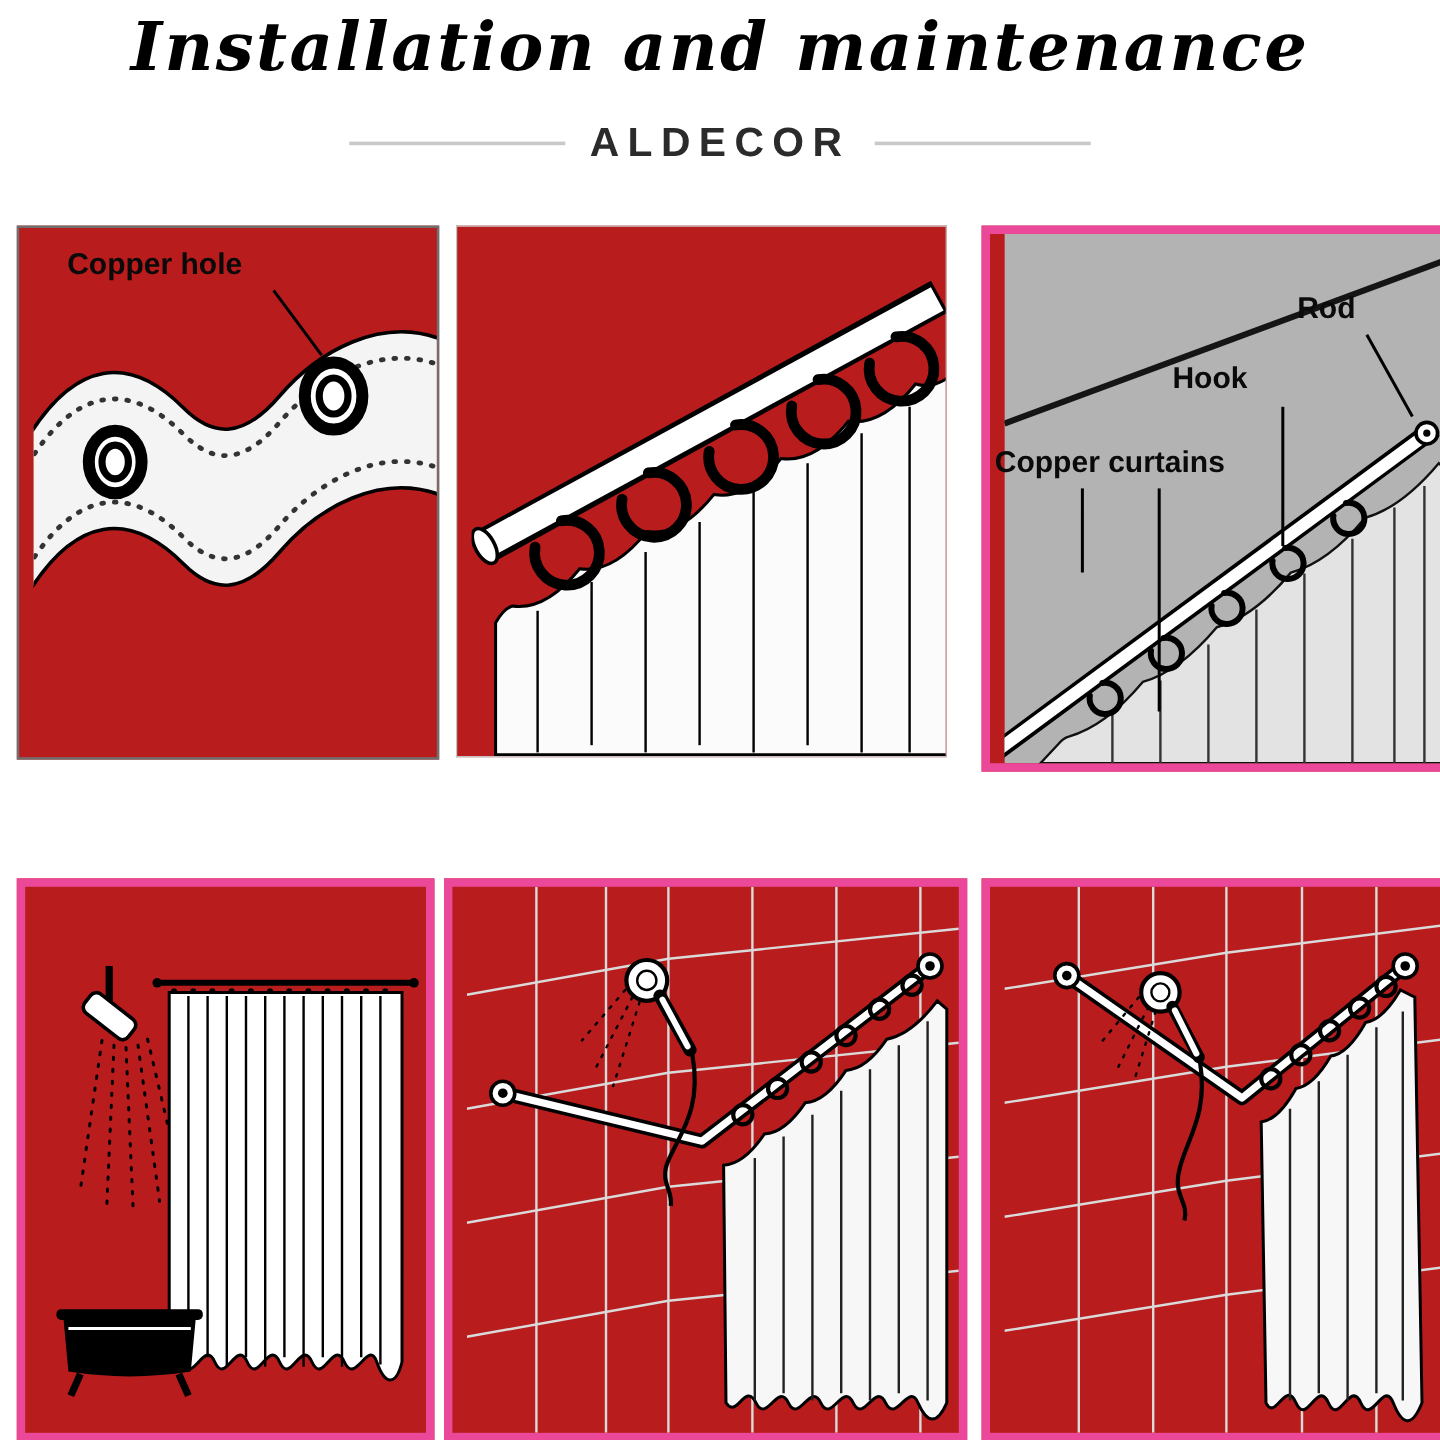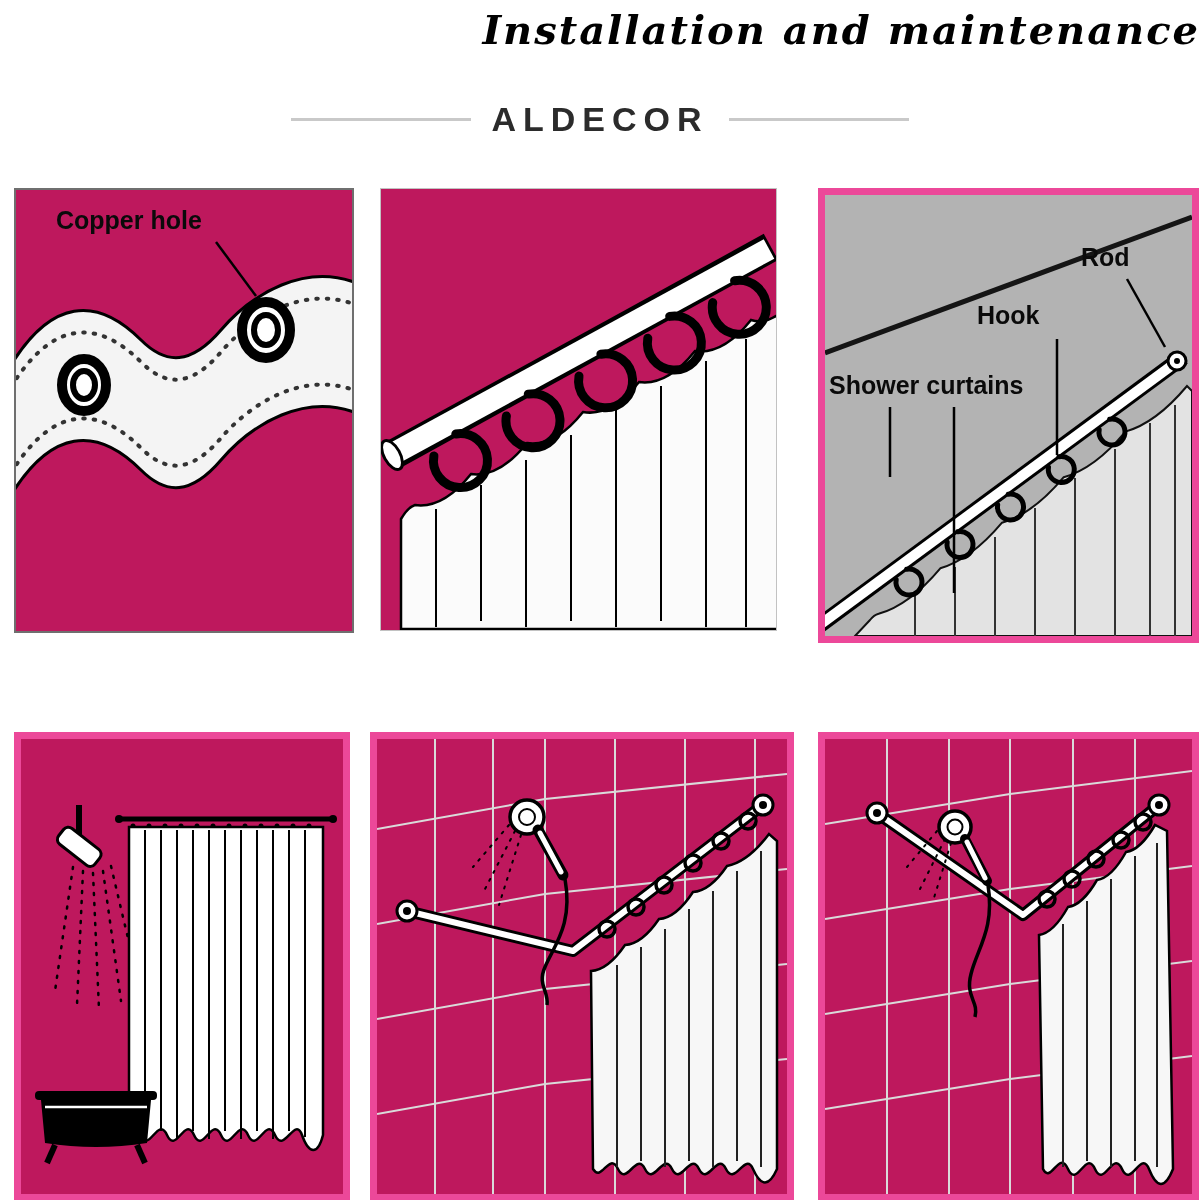--- a/index.html
+++ b/index.html
@@ -1,25 +1,25 @@
 <!DOCTYPE html>
 <html><head>
 <meta charset="utf-8">
 <style>
   html,body{margin:0;padding:0;background:#ffffff;}
   .page{position:relative;width:1200px;height:1200px;background:#fff;
         font-family:"Liberation Sans",sans-serif;overflow:hidden;}
-  .title{position:absolute;top:6px;left:0;width:1200px;text-align:right;
+  .title{position:absolute;top:6px;left:0;width:1200px;text-align:center;
          font-family:"DejaVu Serif",serif;font-style:italic;font-weight:bold;
-         font-size:40px;letter-spacing:2px;color:#000;}
+         font-size:56px;letter-spacing:2px;color:#000;}
   .brandrow{position:absolute;top:100px;left:0;width:1200px;display:flex;
             align-items:center;justify-content:center;gap:20px;}
   .brandline{width:180px;height:3px;background:#c9c9c9;}
   .brand{font-size:34px;letter-spacing:7px;color:#2b2b2b;font-weight:600;}
-  .panel{position:absolute;background:#be185d;}
+  .panel{position:absolute;background:#b91c1c;padding-left:12px;}
   .p-border-dark{border:2px solid #6f6f6f;}
   .p-border-light{border:1px solid #c2c2c2;}
   .p-border-mid{border:7px solid #ec4899;}
   .callout{position:absolute;font-weight:bold;font-size:25px;color:#0a0a0a;
            white-space:nowrap;line-height:1;}
   svg{display:block;}
 </style>
 </head>
 <body>
 
@@ -115,21 +115,21 @@
       </g>
       <g stroke="#000" stroke-width="2.5">
         <line x1="302" y1="84" x2="340" y2="152"></line>
         <line x1="232" y1="144" x2="232" y2="260"></line>
         <line x1="65" y1="212" x2="65" y2="282"></line>
         <line x1="129" y1="212" x2="129" y2="398"></line>
       </g>
     </svg>
     <div class="callout" style="left:256px;top:50px;">Rod</div>
     <div class="callout" style="left:152px;top:108px;text-align:right;">Hook</div>
-    <div class="callout" style="left:4px;top:178px;">Shower curtains</div>
+    <div class="callout" style="left:4px;top:178px;">Copper curtains</div>
   </div>
 
   <div class="panel p-border-mid" style="left:14px;top:732px;width:322px;height:455px;">
     <svg width="322" height="455" viewBox="0 0 322 455">
       <g>
         <line x1="58" y1="66" x2="58" y2="100" stroke="#000" stroke-width="6"></line>
         <rect x="40" y="96" width="46" height="20" rx="6" transform="rotate(38 58 100)" fill="#fff" stroke="#000" stroke-width="3"></rect>
       </g>
       <g stroke="#000" stroke-width="2.5" stroke-dasharray="2 8" stroke-linecap="round">
         <line x1="52" y1="128" x2="34" y2="252"></line>

